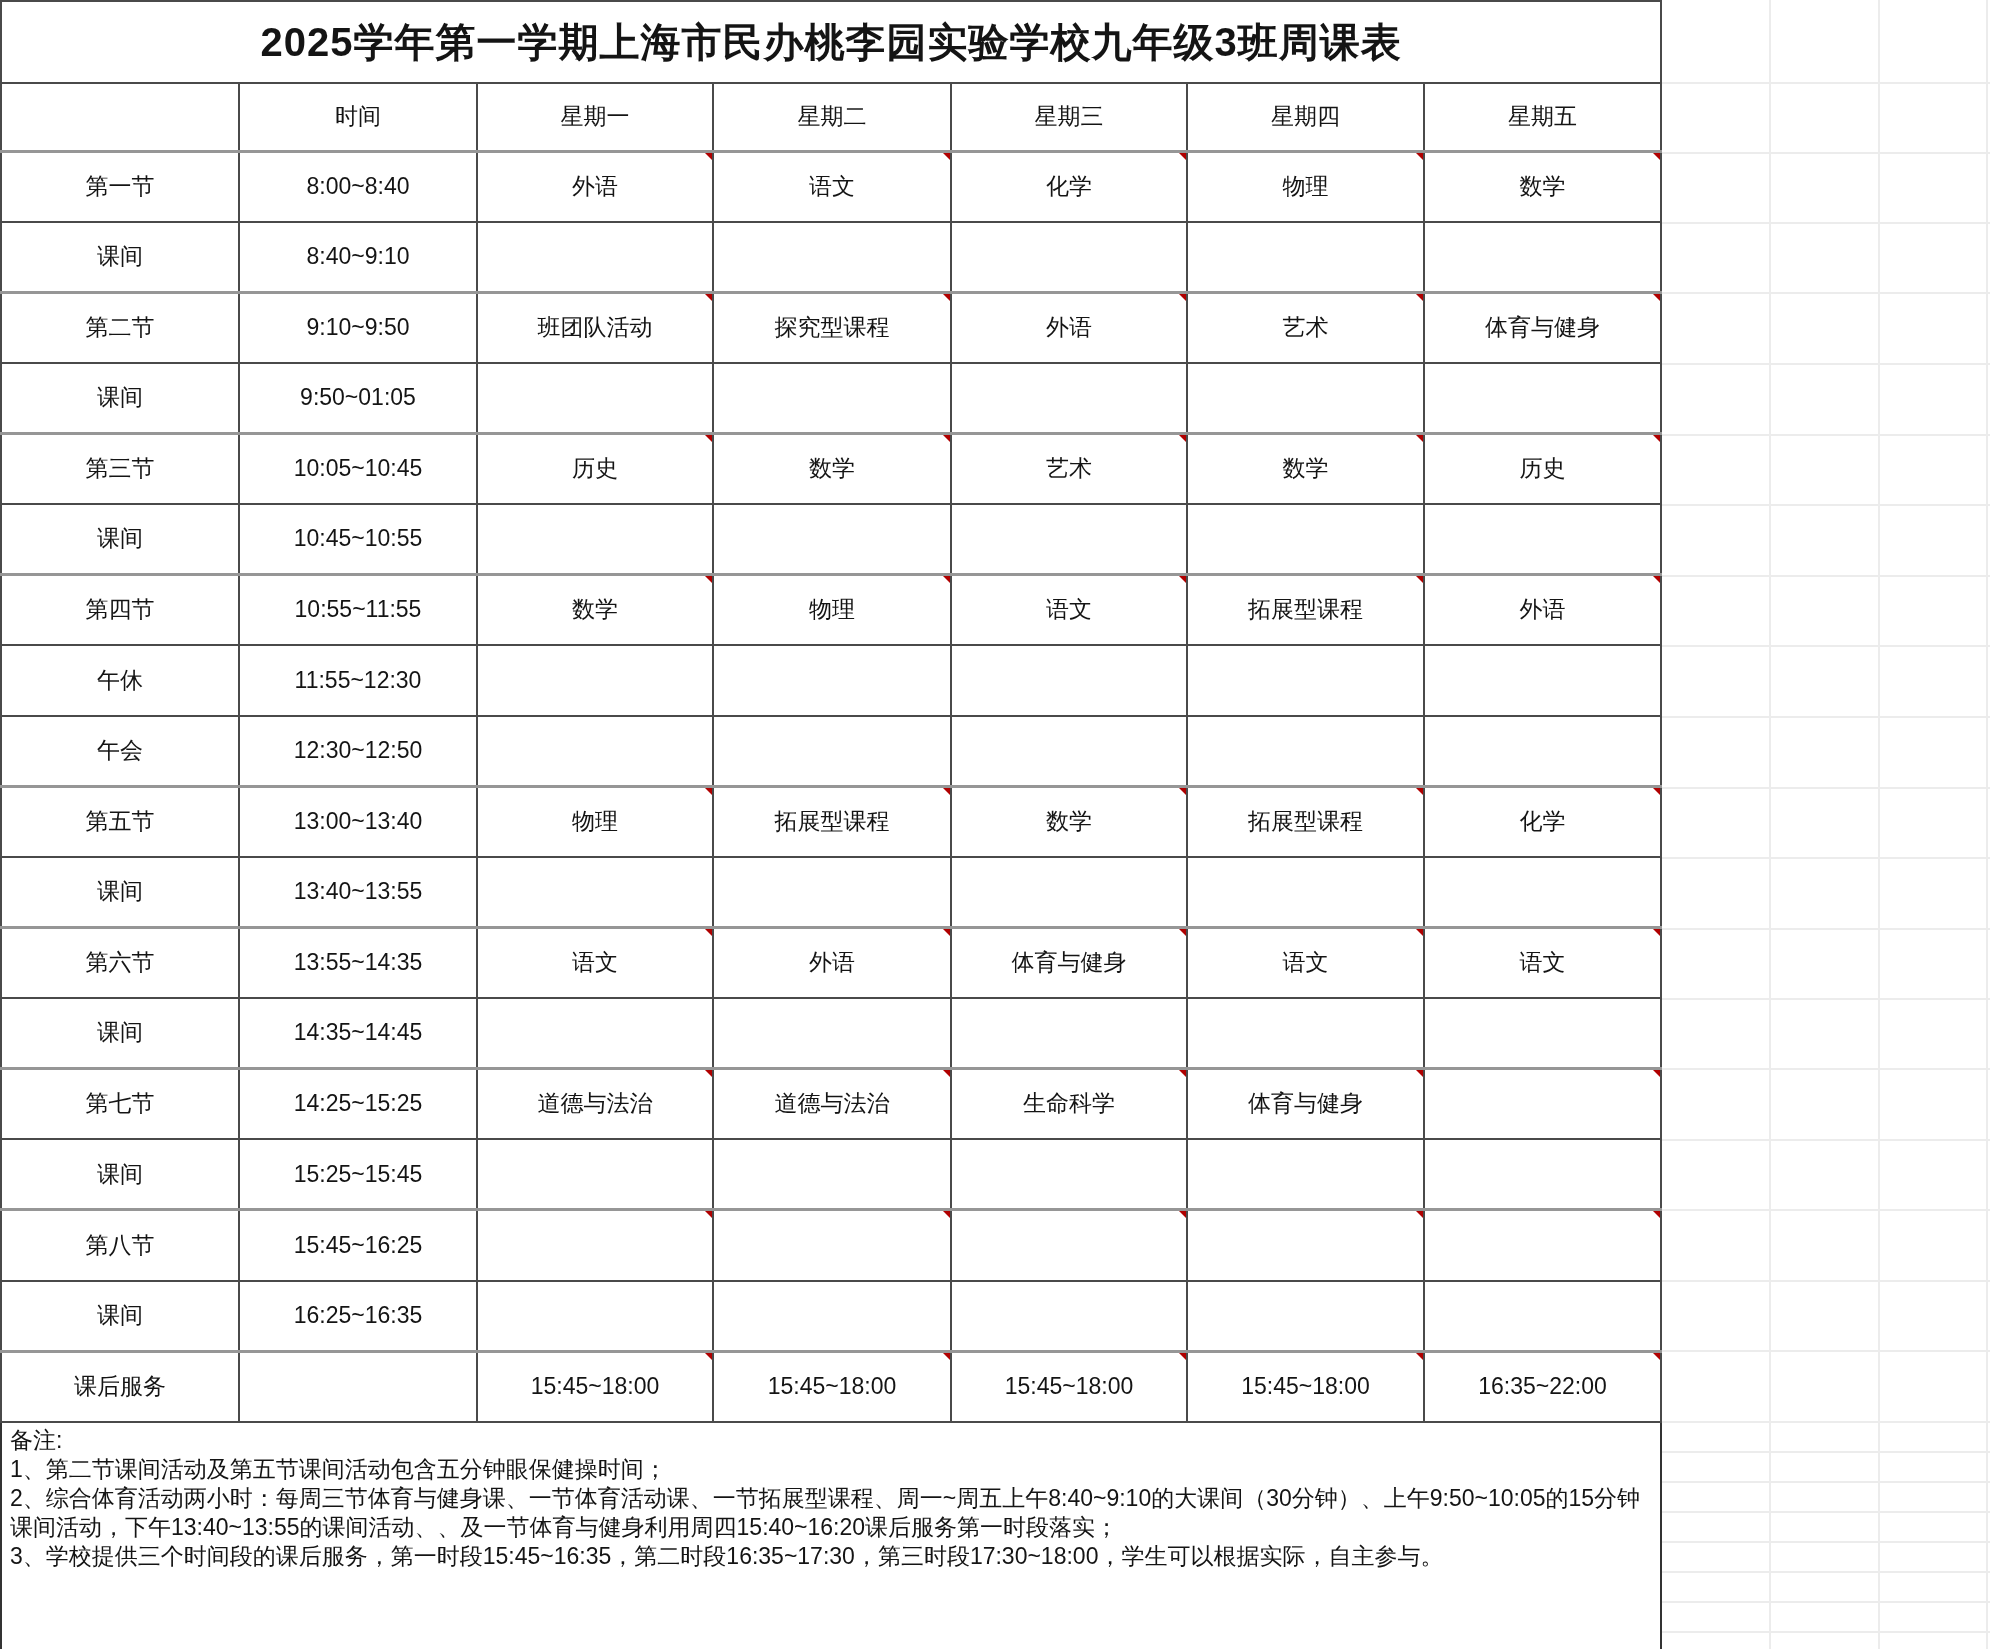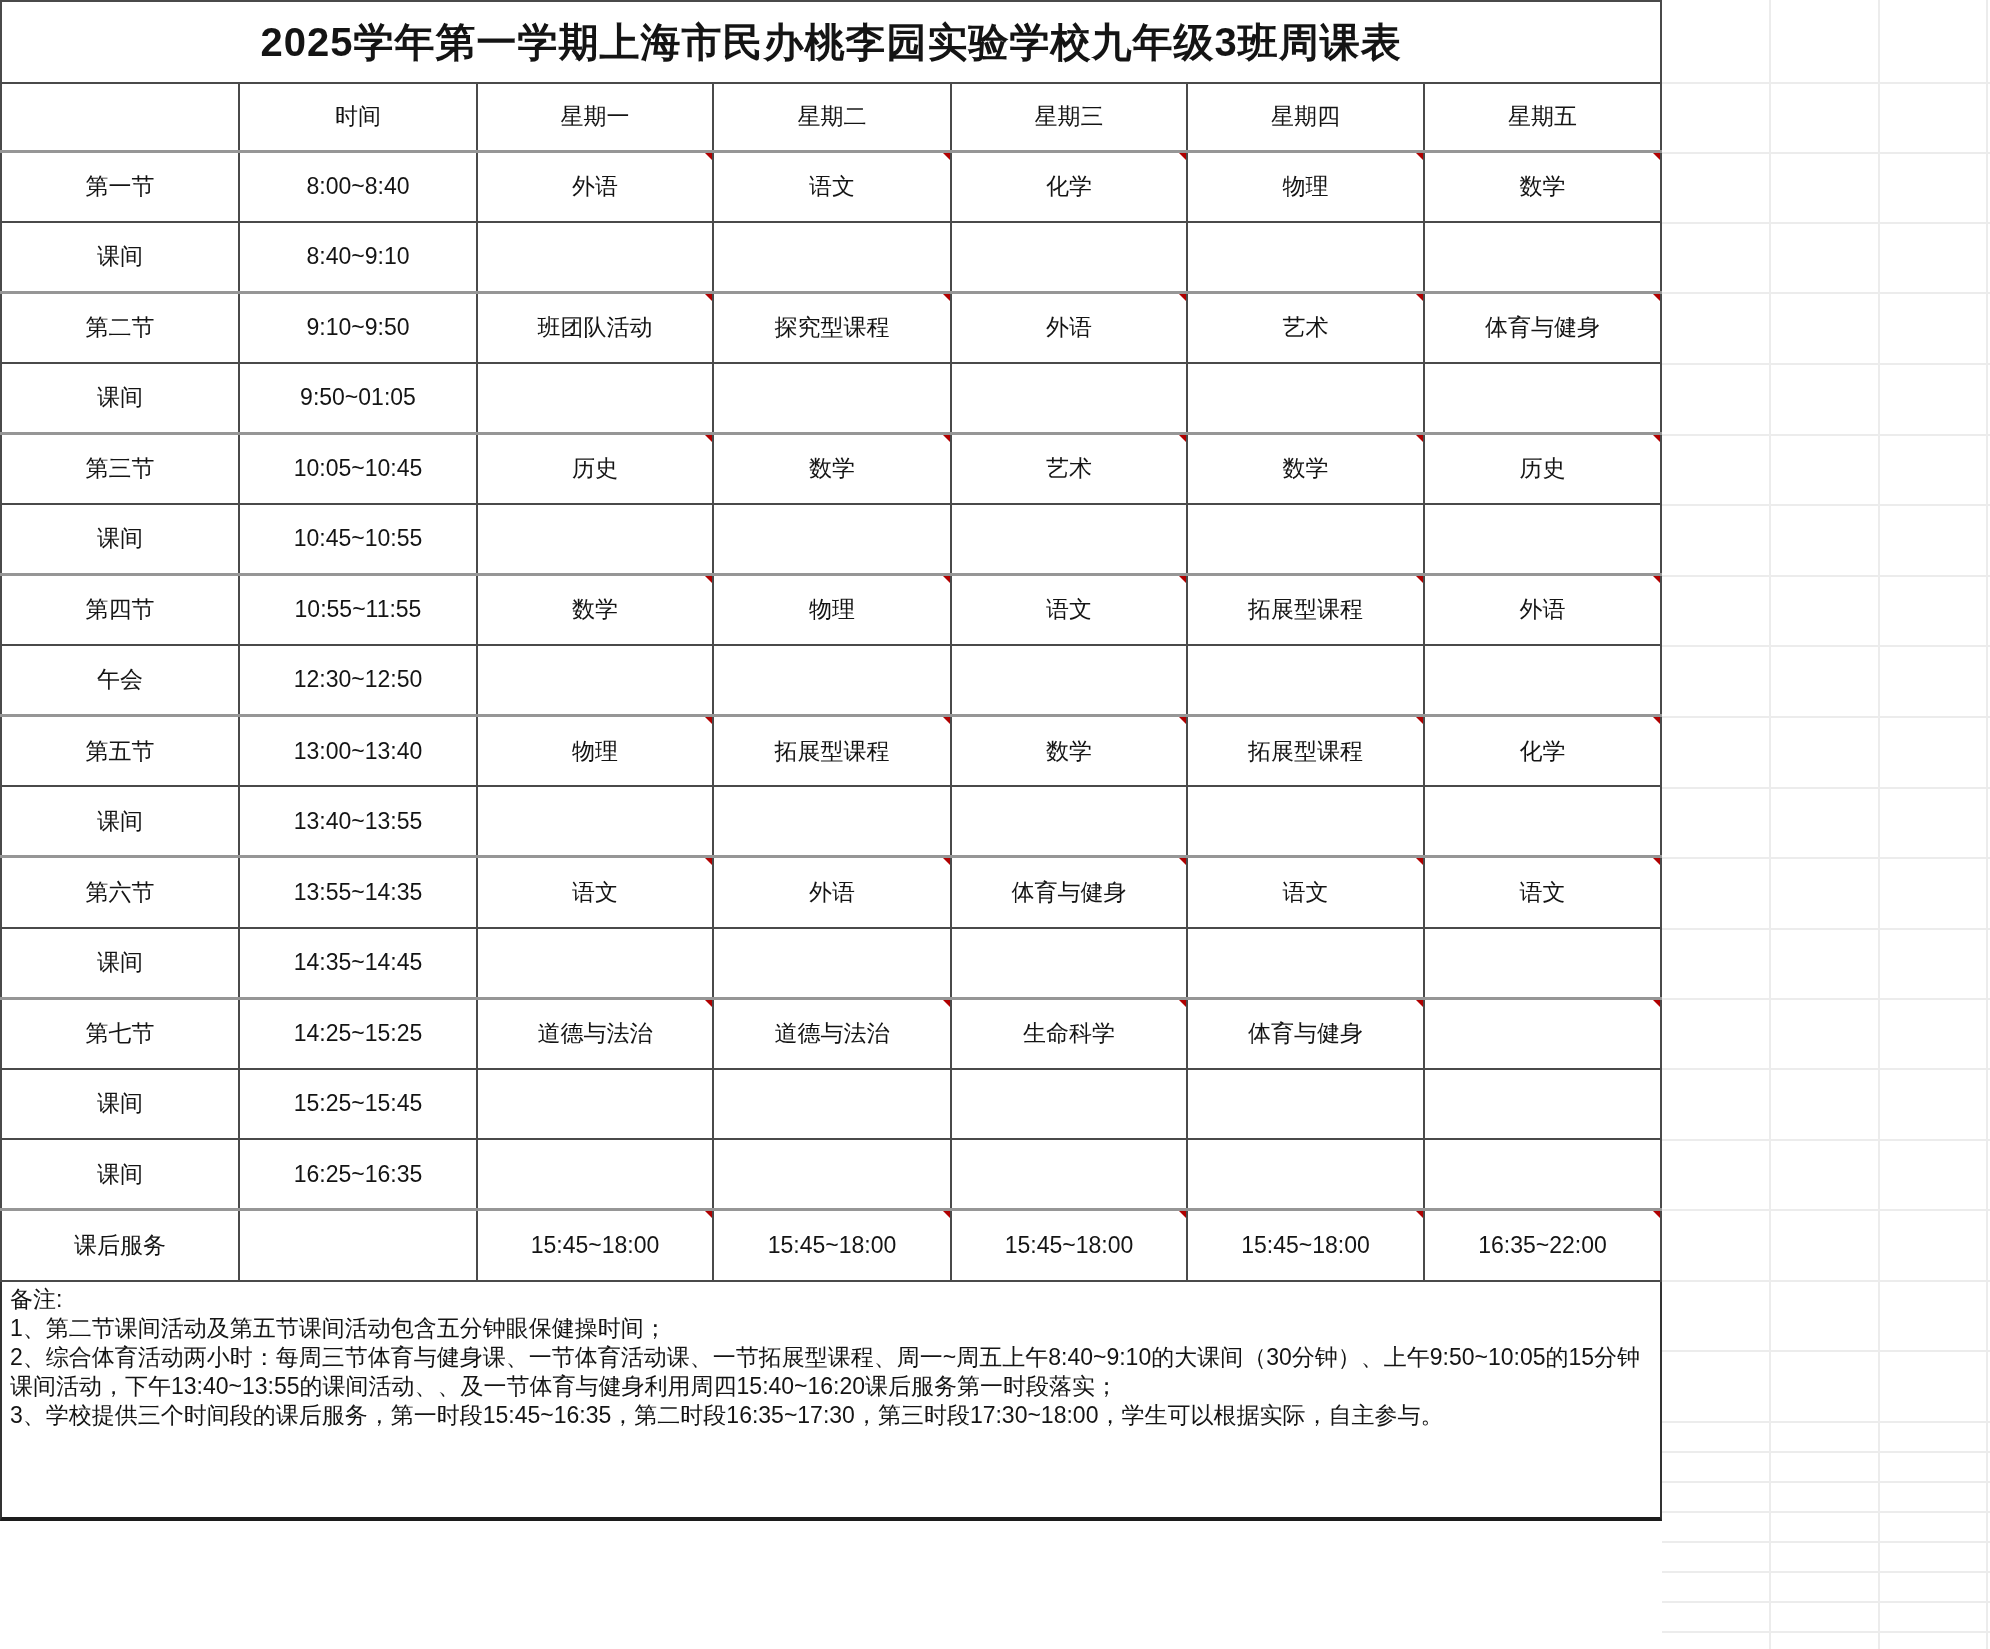--- a/index.html
+++ b/index.html
@@ -152,20 +152,29 @@
       <tr class="r lesson">
         <td>第四节</td>
         <td>10:55~11:55</td>
         <td><span>数学</span><i class="tri" style="border-top-color: rgb(176, 0, 0);"></i></td>
         <td><span>物理</span><i class="tri" style="border-top-color: rgb(176, 0, 0);"></i></td>
         <td><span>语文</span><i class="tri" style="border-top-color: rgb(176, 0, 0);"></i></td>
         <td><span>拓展型课程</span><i class="tri" style="border-top-color: rgb(176, 0, 0);"></i></td>
         <td><span>外语</span><i class="tri" style="border-top-color: rgb(176, 0, 0);"></i></td>
       </tr>
 
+      <tr class="r">
+        <td>午休</td>
+        <td>11:55~12:30</td>
+        <td></td>
+            <td></td>
+            <td></td>
+            <td></td>
+            <td></td>
+      </tr>
 
       <tr class="r">
         <td>午会</td>
         <td>12:30~12:50</td>
         <td></td>
             <td></td>
             <td></td>
             <td></td>
             <td></td>
       </tr>
@@ -223,20 +232,39 @@
       <tr class="r">
         <td>课间</td>
         <td>15:25~15:45</td>
         <td></td>
             <td></td>
             <td></td>
             <td></td>
             <td></td>
       </tr>
 
+      <tr class="r lesson">
+        <td>第八节</td>
+        <td>15:45~16:25</td>
+        <td>
+              <i class="tri" style="border-top-color: rgb(176, 0, 0);"></i>
+            </td>
+        <td>
+              <i class="tri" style="border-top-color: rgb(176, 0, 0);"></i>
+            </td>
+        <td>
+              <i class="tri" style="border-top-color: rgb(176, 0, 0);"></i>
+            </td>
+        <td>
+              <i class="tri" style="border-top-color: rgb(176, 0, 0);"></i>
+            </td>
+        <td>
+              <i class="tri" style="border-top-color: rgb(176, 0, 0);"></i>
+            </td>
+      </tr>
 
       <tr class="r">
         <td>课间</td>
         <td>16:25~16:35</td>
         <td></td>
             <td></td>
             <td></td>
             <td></td>
             <td></td>
       </tr>

